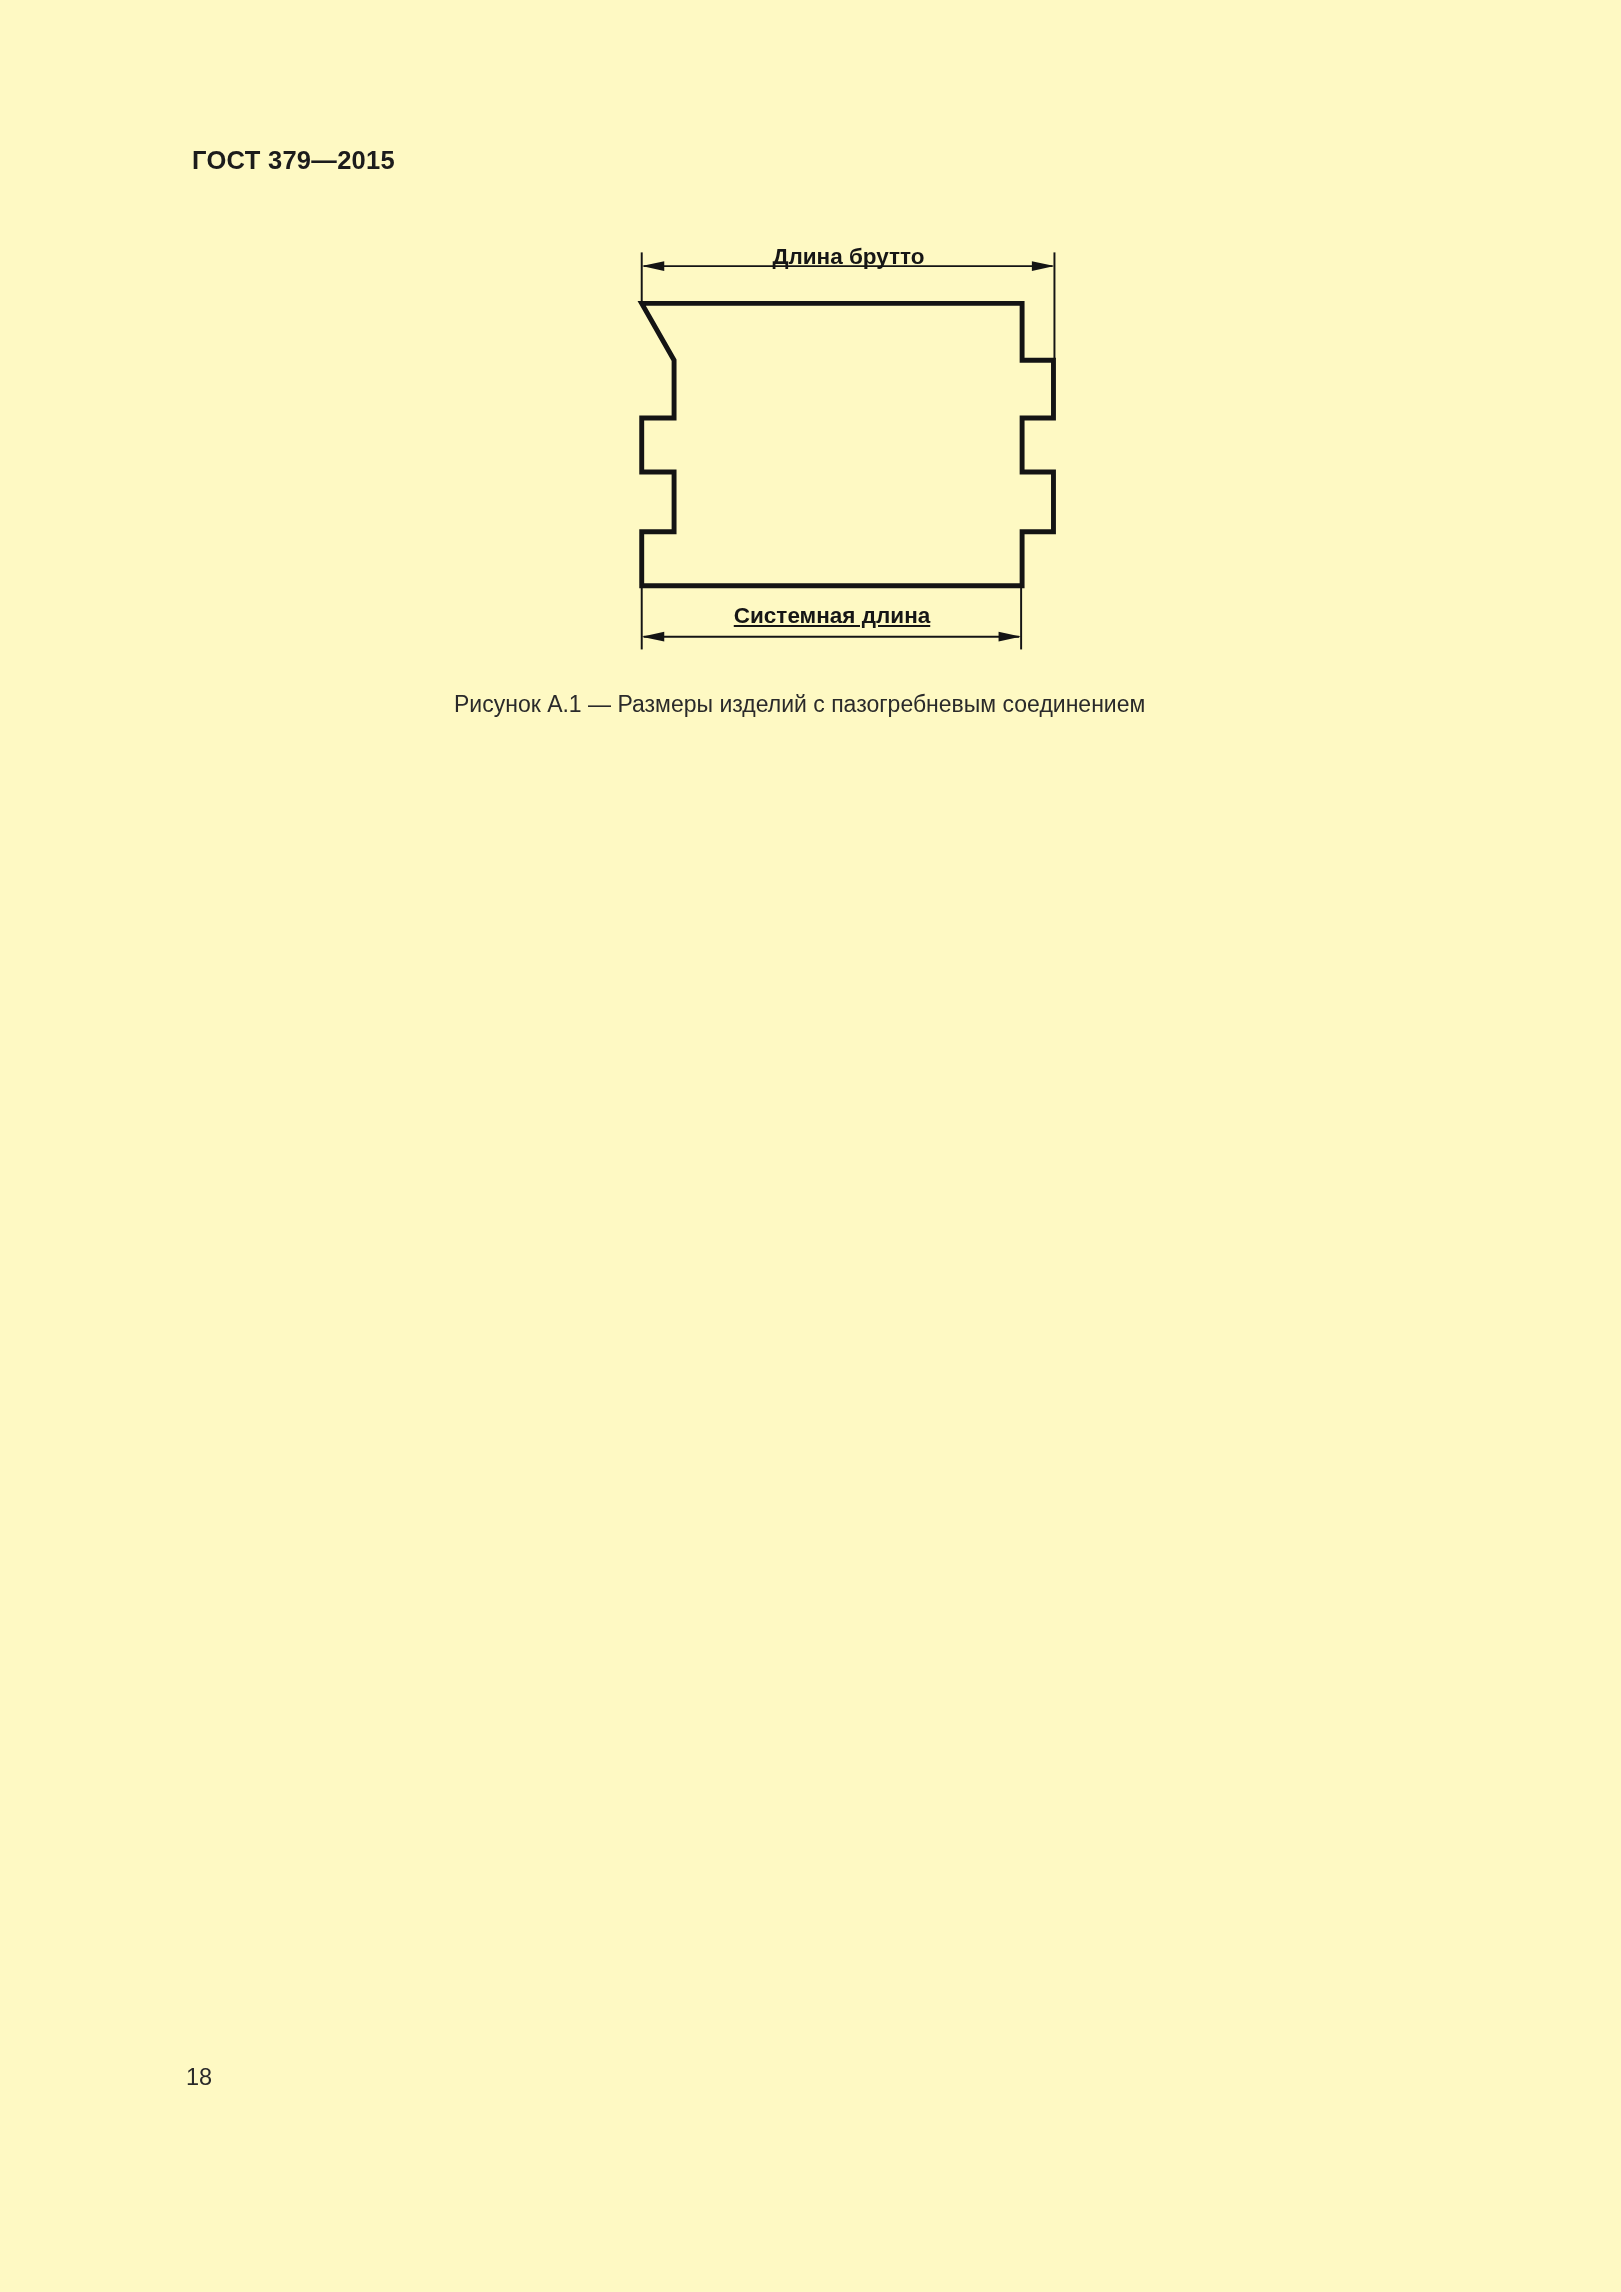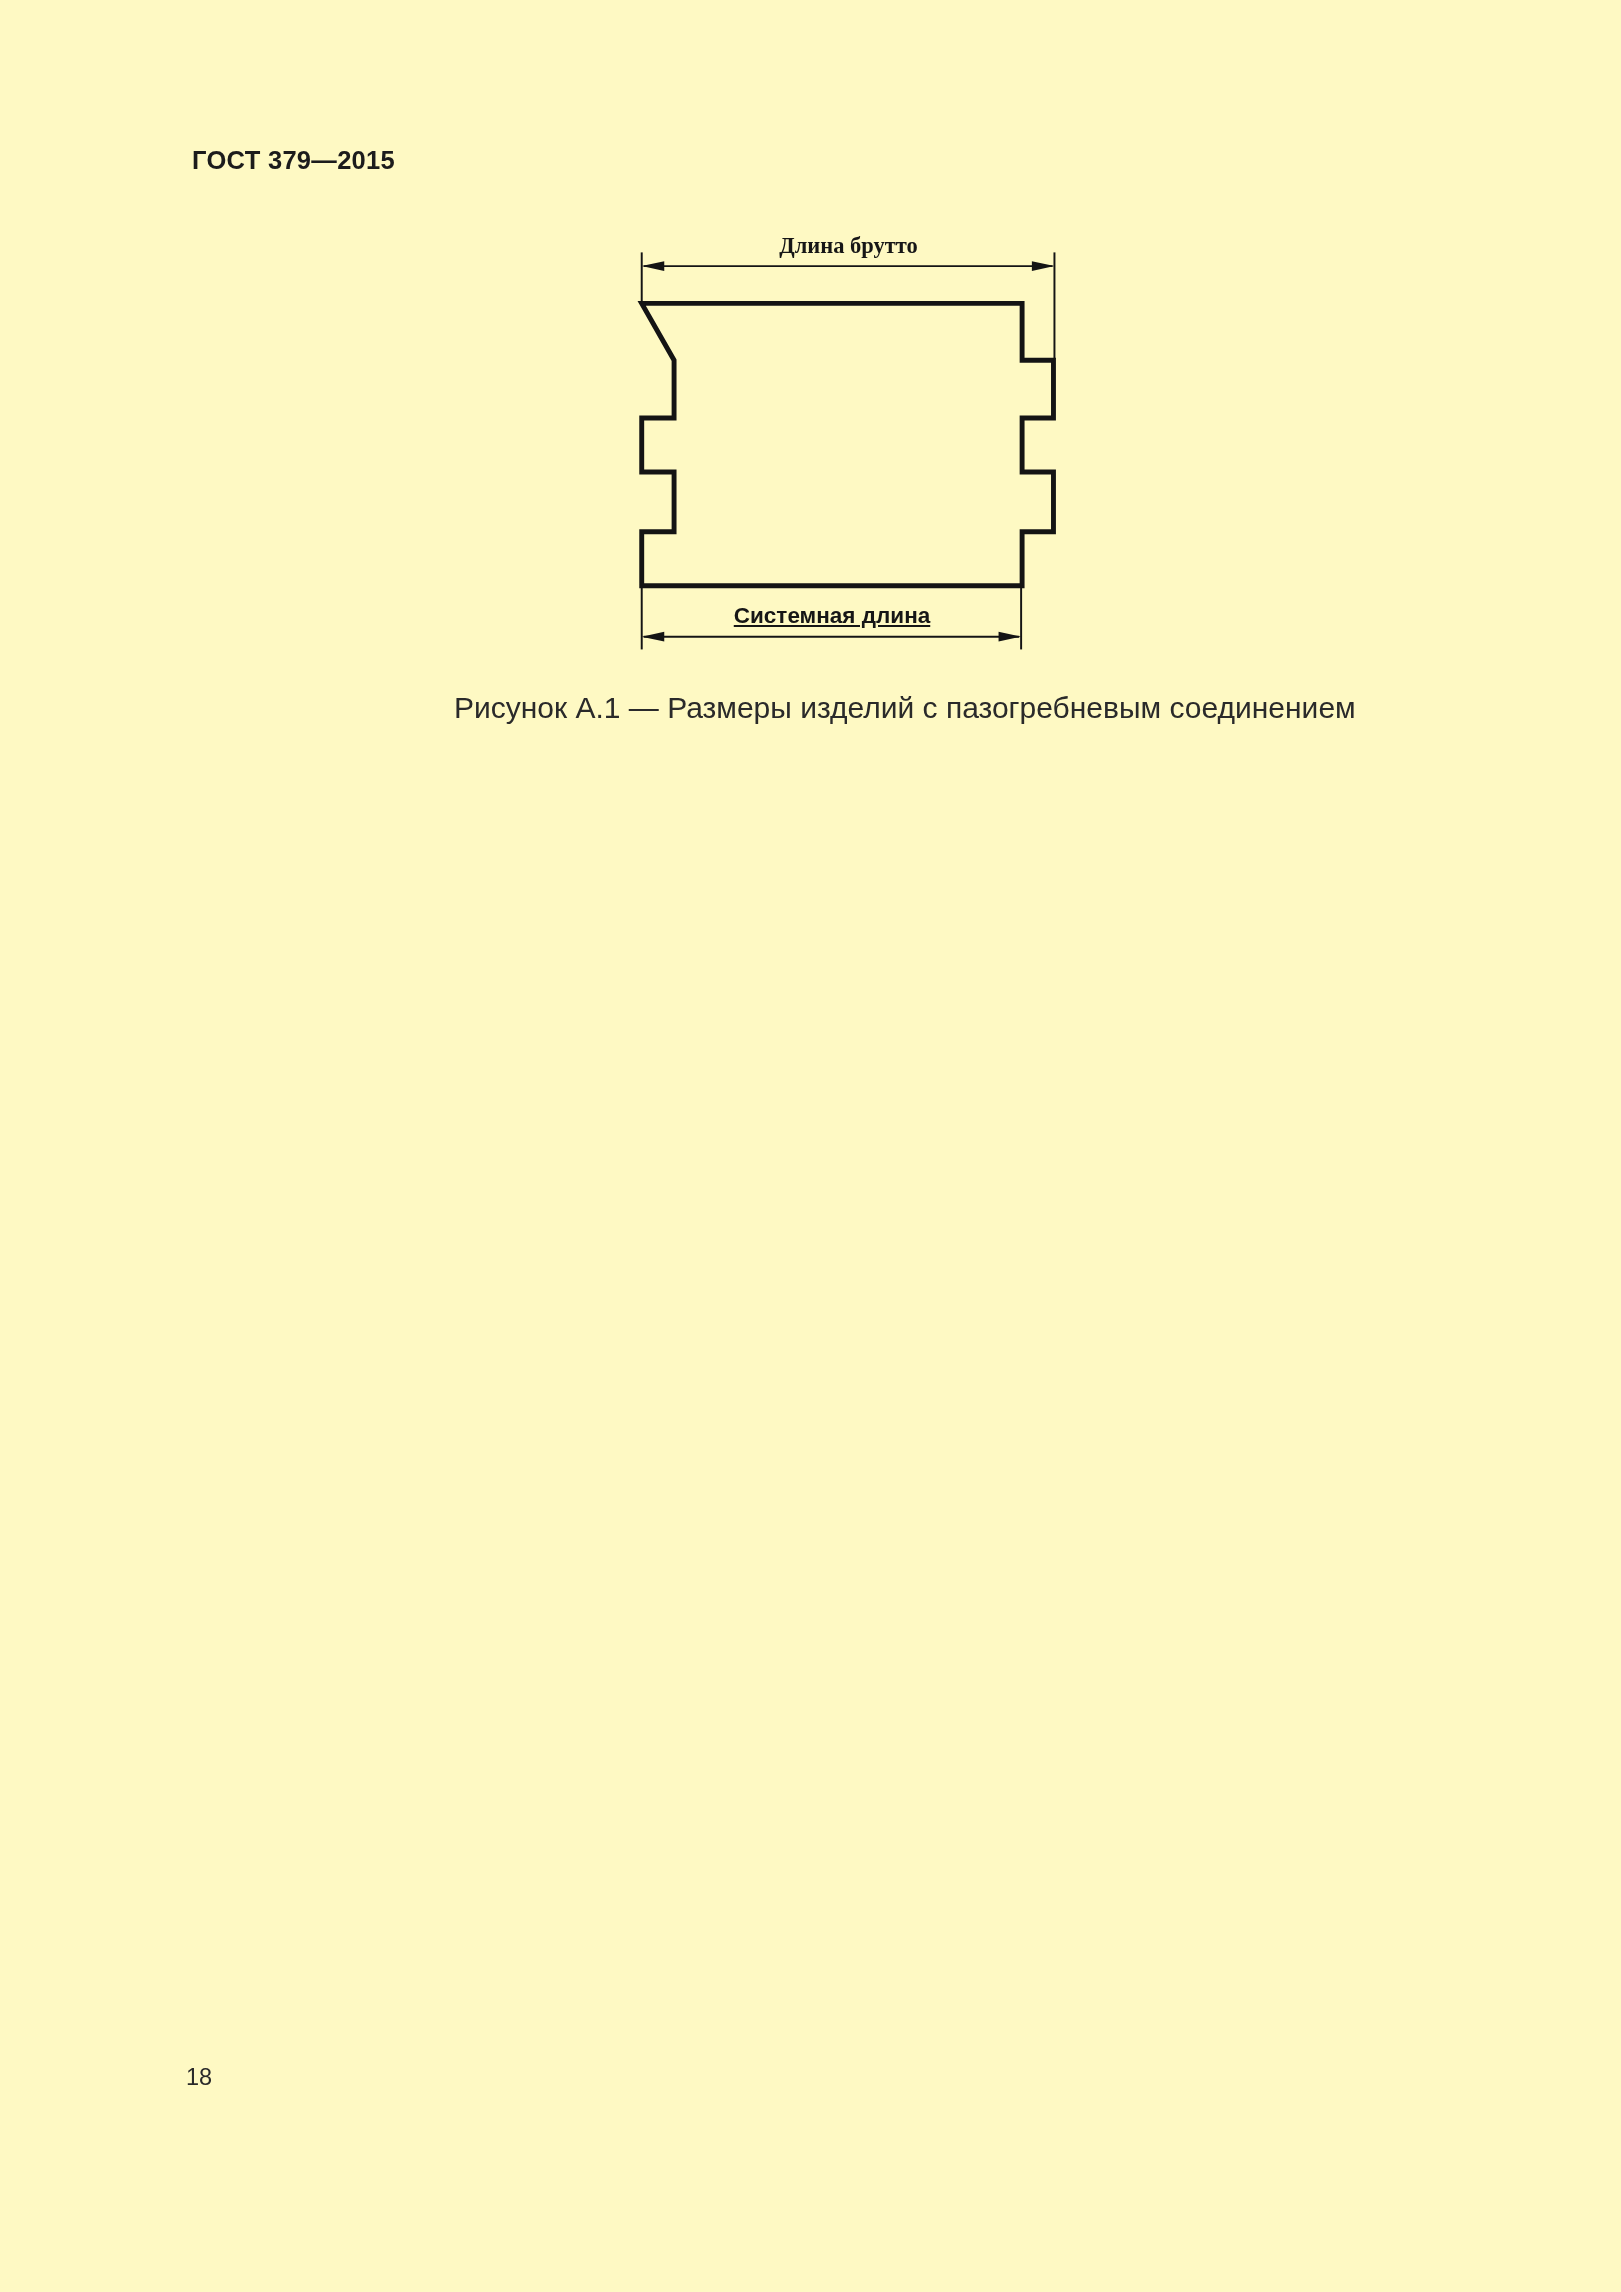--- a/index.html
+++ b/index.html
@@ -30,27 +30,27 @@
   }
   .dim-label {
     position: absolute;
     font-size: 22.5px;
     font-weight: bold;
     text-align: center;
     color: #161616;
     white-space: nowrap;
     line-height: 1;
   }
-  .dim-label-top  { left: 642px; top: 235px; width: 413px; font-family: Liberation Serif, serif; }
+  .dim-label-top  { left: 642px; top: 246px; width: 413px; }
   .dim-label-bottom { left: 642px; top: 605px; width: 380px; text-decoration: underline; }
   .figure-caption {
     position: absolute;
     left: 454px;
     top: 691px;
-    font-size: 30px;
+    font-size: 23px;
     font-weight: normal;
     color: #2a2a2a;
     white-space: nowrap;
   }
   .page-number {
     position: absolute;
     left: 186px;
     top: 2064px;
     font-size: 23.5px;
     color: #2a2a2a;

